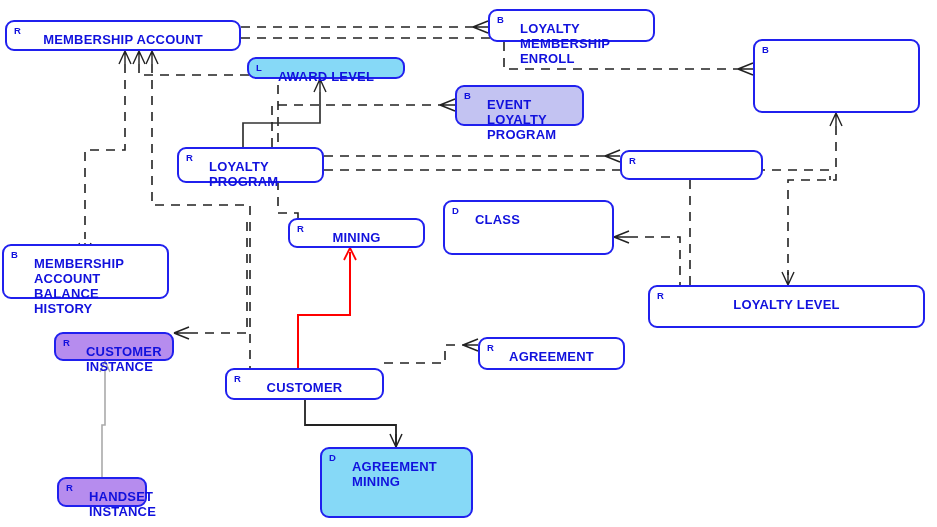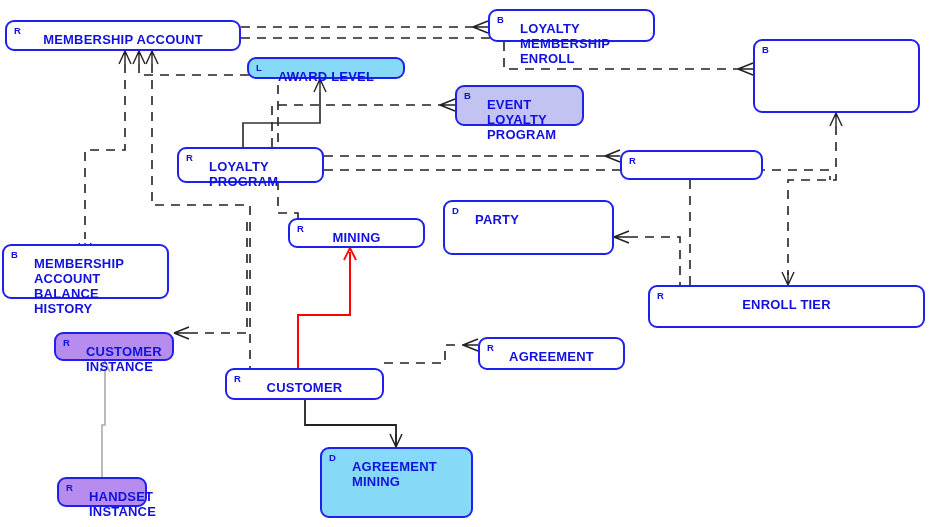--- a/index.html
+++ b/index.html
@@ -145,37 +145,37 @@
       <div class="entity  left" style="left: 177px; top: 147px; width: 147px; height: 36px;">
         <span class="code">R</span>
         <span class="title">LOYALTY PROGRAM</span>
       </div>
       <div class="entity  left" style="left: 620px; top: 150px; width: 143px; height: 30px;">
         <span class="code">R</span>
       </div>
       <div class="entity  left" style="left: 443px; top: 200px; width: 171px; height: 55px;">
         <span class="code">D</span>
         <span class="title">
-          <div>PARTY</div>
+          <div>CLASS</div>
         </span>
       </div>
       <div class="entity " style="left: 288px; top: 218px; width: 137px; height: 30px;">
         <span class="code">R</span>
         <span class="title">MINING</span>
       </div>
       <div class="entity  left" style="left: 2px; top: 244px; width: 167px; height: 55px;">
         <span class="code">B</span>
         <span class="title">
           <div>MEMBERSHIP ACCOUNT</div>
           <div>BALANCE HISTORY</div>
         </span>
       </div>
       <div class="entity " style="left: 648px; top: 285px; width: 277px; height: 43px;">
         <span class="code">R</span>
-        <span class="title">ENROLL TIER</span>
+        <span class="title">LOYALTY LEVEL</span>
       </div>
       <div class="entity fill-purple left" style="left: 54px; top: 332px; width: 120px; height: 29px;">
         <span class="code">R</span>
         <span class="title">
           <div>CUSTOMER</div>
           <div>INSTANCE</div>
         </span>
       </div>
       <div class="entity " style="left: 478px; top: 337px; width: 147px; height: 33px;">
         <span class="code">R</span>

